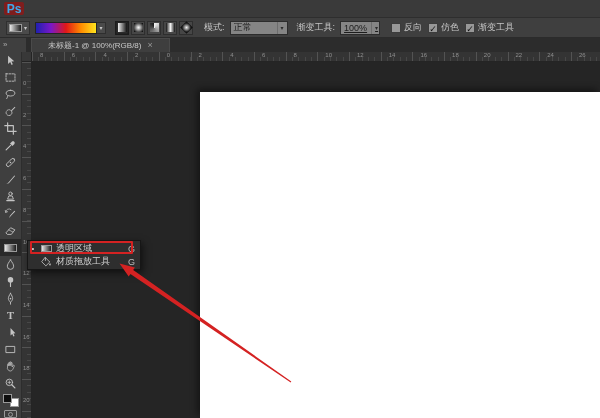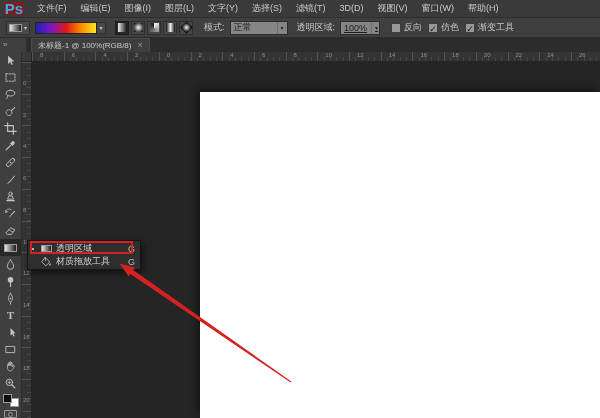--- a/index.html
+++ b/index.html
@@ -4,21 +4,21 @@
 <style>
   html,body{margin:0;padding:0;background:#555;}
   .app{position:relative;width:600px;height:418px;overflow:hidden;
        font-family:"Liberation Sans","DejaVu Sans",sans-serif;
        background:#262626;user-select:none;}
 
   
   .menubar{position:absolute;left:0;top:0;width:600px;height:18px;background:#3a3a3a;
            border-bottom:1px solid #2e2e2e;display:flex;align-items:center;box-sizing:border-box;}
   .ps-logo{width:20px;height:13px;margin:0 6px 0 4px;background:#7f1d1d;color:#3fa9e8;
-           font-size:15px;font-weight:bold;display:flex;align-items:center;justify-content:center;
+           font-size:12px;font-weight:bold;display:flex;align-items:center;justify-content:center;
            border-radius:2px;}
   .menu-item{font-size:9px;color:#c9c9c9;padding:0 7px;line-height:17px;white-space:nowrap;cursor:default;}
 
   
   .options-bar{position:absolute;left:0;top:18px;width:600px;height:20px;background:#3f3f3f;
                border-bottom:1px solid #2b2b2b;display:flex;align-items:center;gap:5px;
                padding-left:6px;box-sizing:border-box;}
   .opt-btn{display:flex;align-items:center;background:#4a4a4a;border:1px solid #2f2f2f;
            height:14px;padding:0 2px;gap:2px;box-sizing:border-box;}
   .grad-mini{display:inline-block;width:13px;height:8px;background:linear-gradient(90deg,#e8e8e8,#1c1c1c);
@@ -46,21 +46,21 @@
   .chk .box{width:10px;height:10px;background:#989898;border:1px solid #3c3c3c;font-size:9px;
             line-height:10px;text-align:center;color:#141414;box-sizing:border-box;}
   .chk .lbl{font-size:9px;color:#c6c6c6;white-space:nowrap;}
 
   
   .tabstrip{position:absolute;left:0;top:38px;width:600px;height:14px;background:#2c2c2c;
             display:flex;align-items:stretch;}
   .tool-stub{width:26px;background:#3f3f3f;color:#a8a8a8;font-size:8px;line-height:14px;
              padding-left:3px;box-sizing:border-box;}
   .doc-tab{margin-left:5px;background:#3e3e3e;border:1px solid #4a4a4a;border-bottom:none;
-           display:flex;align-items:center;padding:0 6px;gap:6px;box-sizing:border-box;}
+           display:flex;align-items:center;padding:0 16px;gap:6px;box-sizing:border-box;}
   .doc-tab .title{font-size:8px;color:#c8c8c8;white-space:nowrap;}
   .doc-tab .close{font-size:9px;color:#969696;line-height:1;}
 
   
   .main{position:absolute;left:0;top:52px;width:600px;height:366px;display:flex;}
   .toolbar{width:22px;background:#3f3f3f;border-right:1px solid #2d2d2d;box-sizing:border-box;
            display:flex;flex-direction:column;overflow:hidden;}
   .tool{height:17px;display:flex;align-items:center;justify-content:center;color:#c4c4c4;flex:0 0 17px;}
   .tool.selected{background:#292929;color:#e8e8e8;}
   .swatches{position:relative;width:16px;height:16px;margin:2px auto 0;}
@@ -105,33 +105,20 @@
             border-radius:1px;z-index:30;box-sizing:border-box;}
   .arrow-overlay{position:absolute;left:0;top:0;width:600px;height:418px;z-index:40;pointer-events:none;}
 </style>
 </head>
 <body>
 
 <div class="app">
 
   <div class="menubar">
     <div class="ps-logo">Ps</div>
-    <div id="menu-items" style="display:flex;">
-        <div class="menu-item">文件(F)</div>
-        <div class="menu-item">编辑(E)</div>
-        <div class="menu-item">图像(I)</div>
-        <div class="menu-item">图层(L)</div>
-        <div class="menu-item">文字(Y)</div>
-        <div class="menu-item">选择(S)</div>
-        <div class="menu-item">滤镜(T)</div>
-        <div class="menu-item">3D(D)</div>
-        <div class="menu-item">视图(V)</div>
-        <div class="menu-item">窗口(W)</div>
-        <div class="menu-item">帮助(H)</div>
-      </div>
   </div>
 
   <div class="options-bar">
     <div class="opt-btn">
       <span class="grad-mini"></span>
       <span class="drop-arrow">▾</span>
     </div>
     <div style="display:flex;align-items:center;">
       <span id="grad-preview" class="grad-preview" style="background: linear-gradient(90deg, rgb(31, 32, 176), rgb(122, 24, 200), rgb(224, 24, 24), rgb(255, 140, 0), rgb(255, 228, 30));"></span>
       <span class="gp-arrow">
@@ -153,21 +140,21 @@
         </div>
         <div class="gt">
           <i class="gt-diamond"></i>
         </div>
       </div>
     <span class="opt-label" style="margin-left:6px;">模式:</span>
     <div class="opt-select" style="width:58px;align-items:center;">
       <span style="flex:1;">正常</span>
       <span class="drop-arrow">▾</span>
     </div>
-    <span class="opt-label" style="margin-left:4px;">透明区域:</span>
+    <span class="opt-label" style="margin-left:4px;">渐变工具:</span>
     <div class="opt-select" style="width:40px;text-decoration:underline;">
       <span style="flex:1;">100%</span>
       <span class="drop-arrow">▾</span>
     </div>
     <div id="chk-group" style="display:flex;">
         <div class="chk">
           <span class="box"></span>
           <span class="lbl">反向</span>
         </div>
         <div class="chk">

